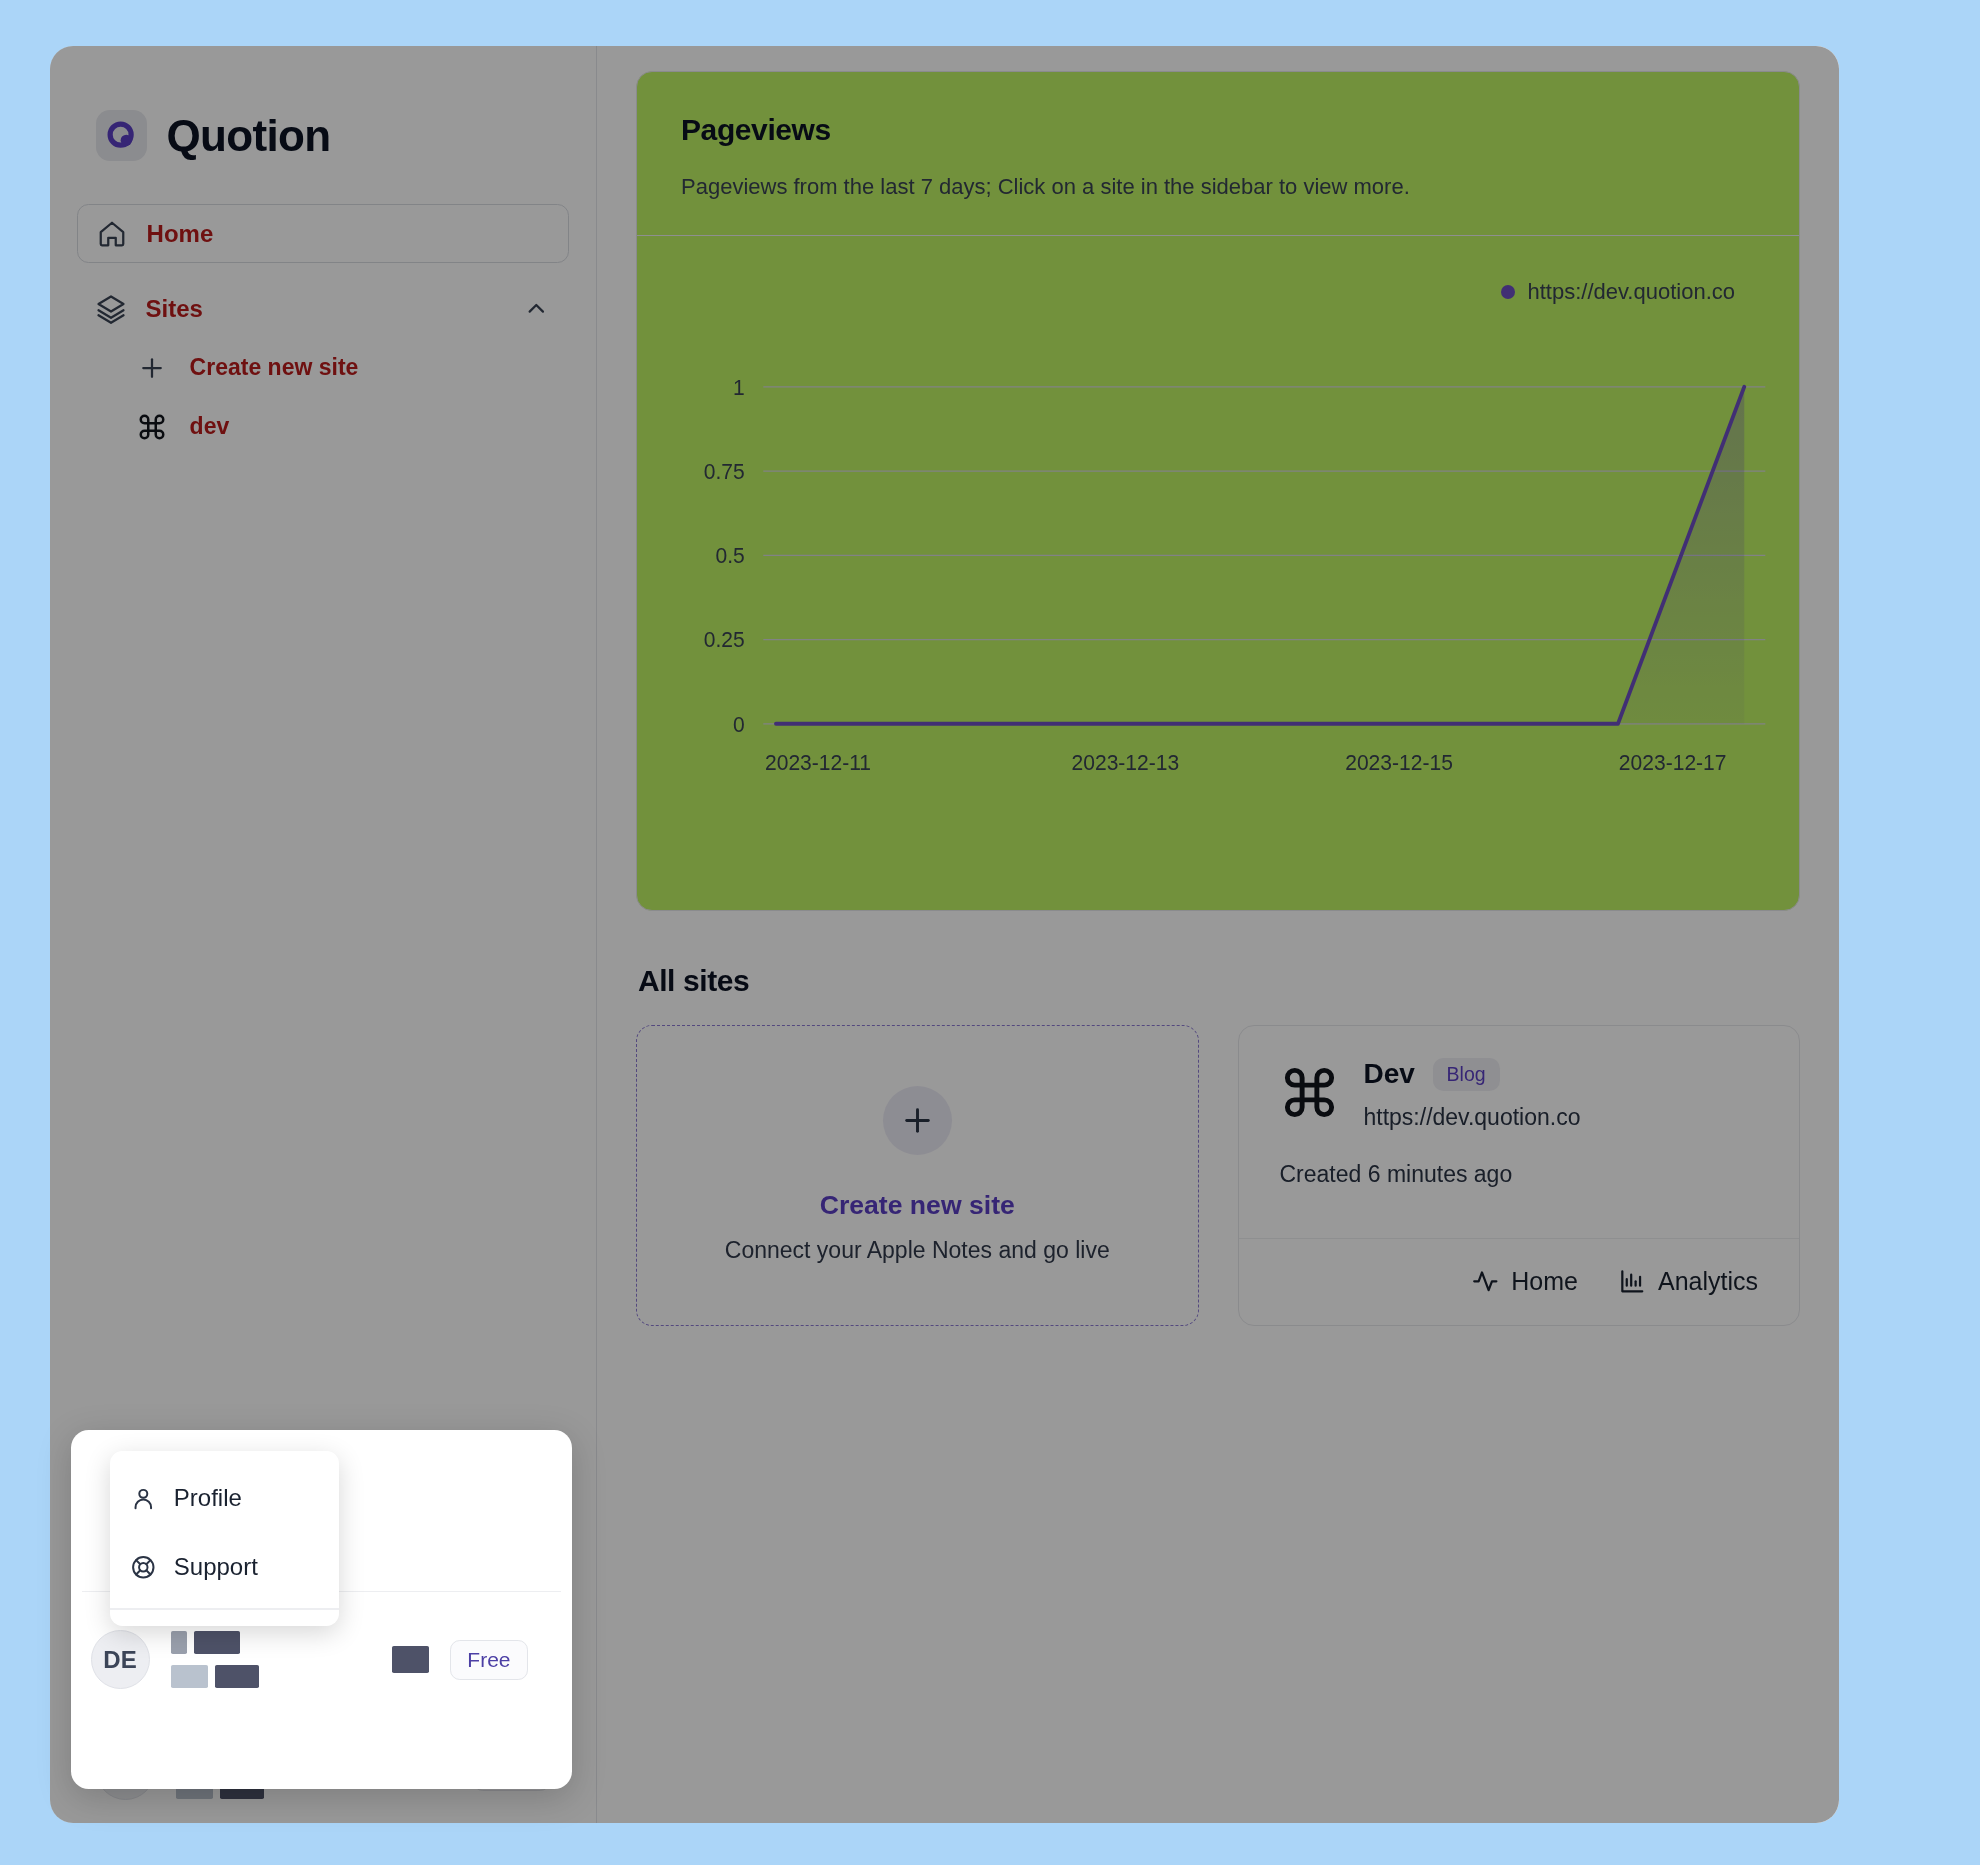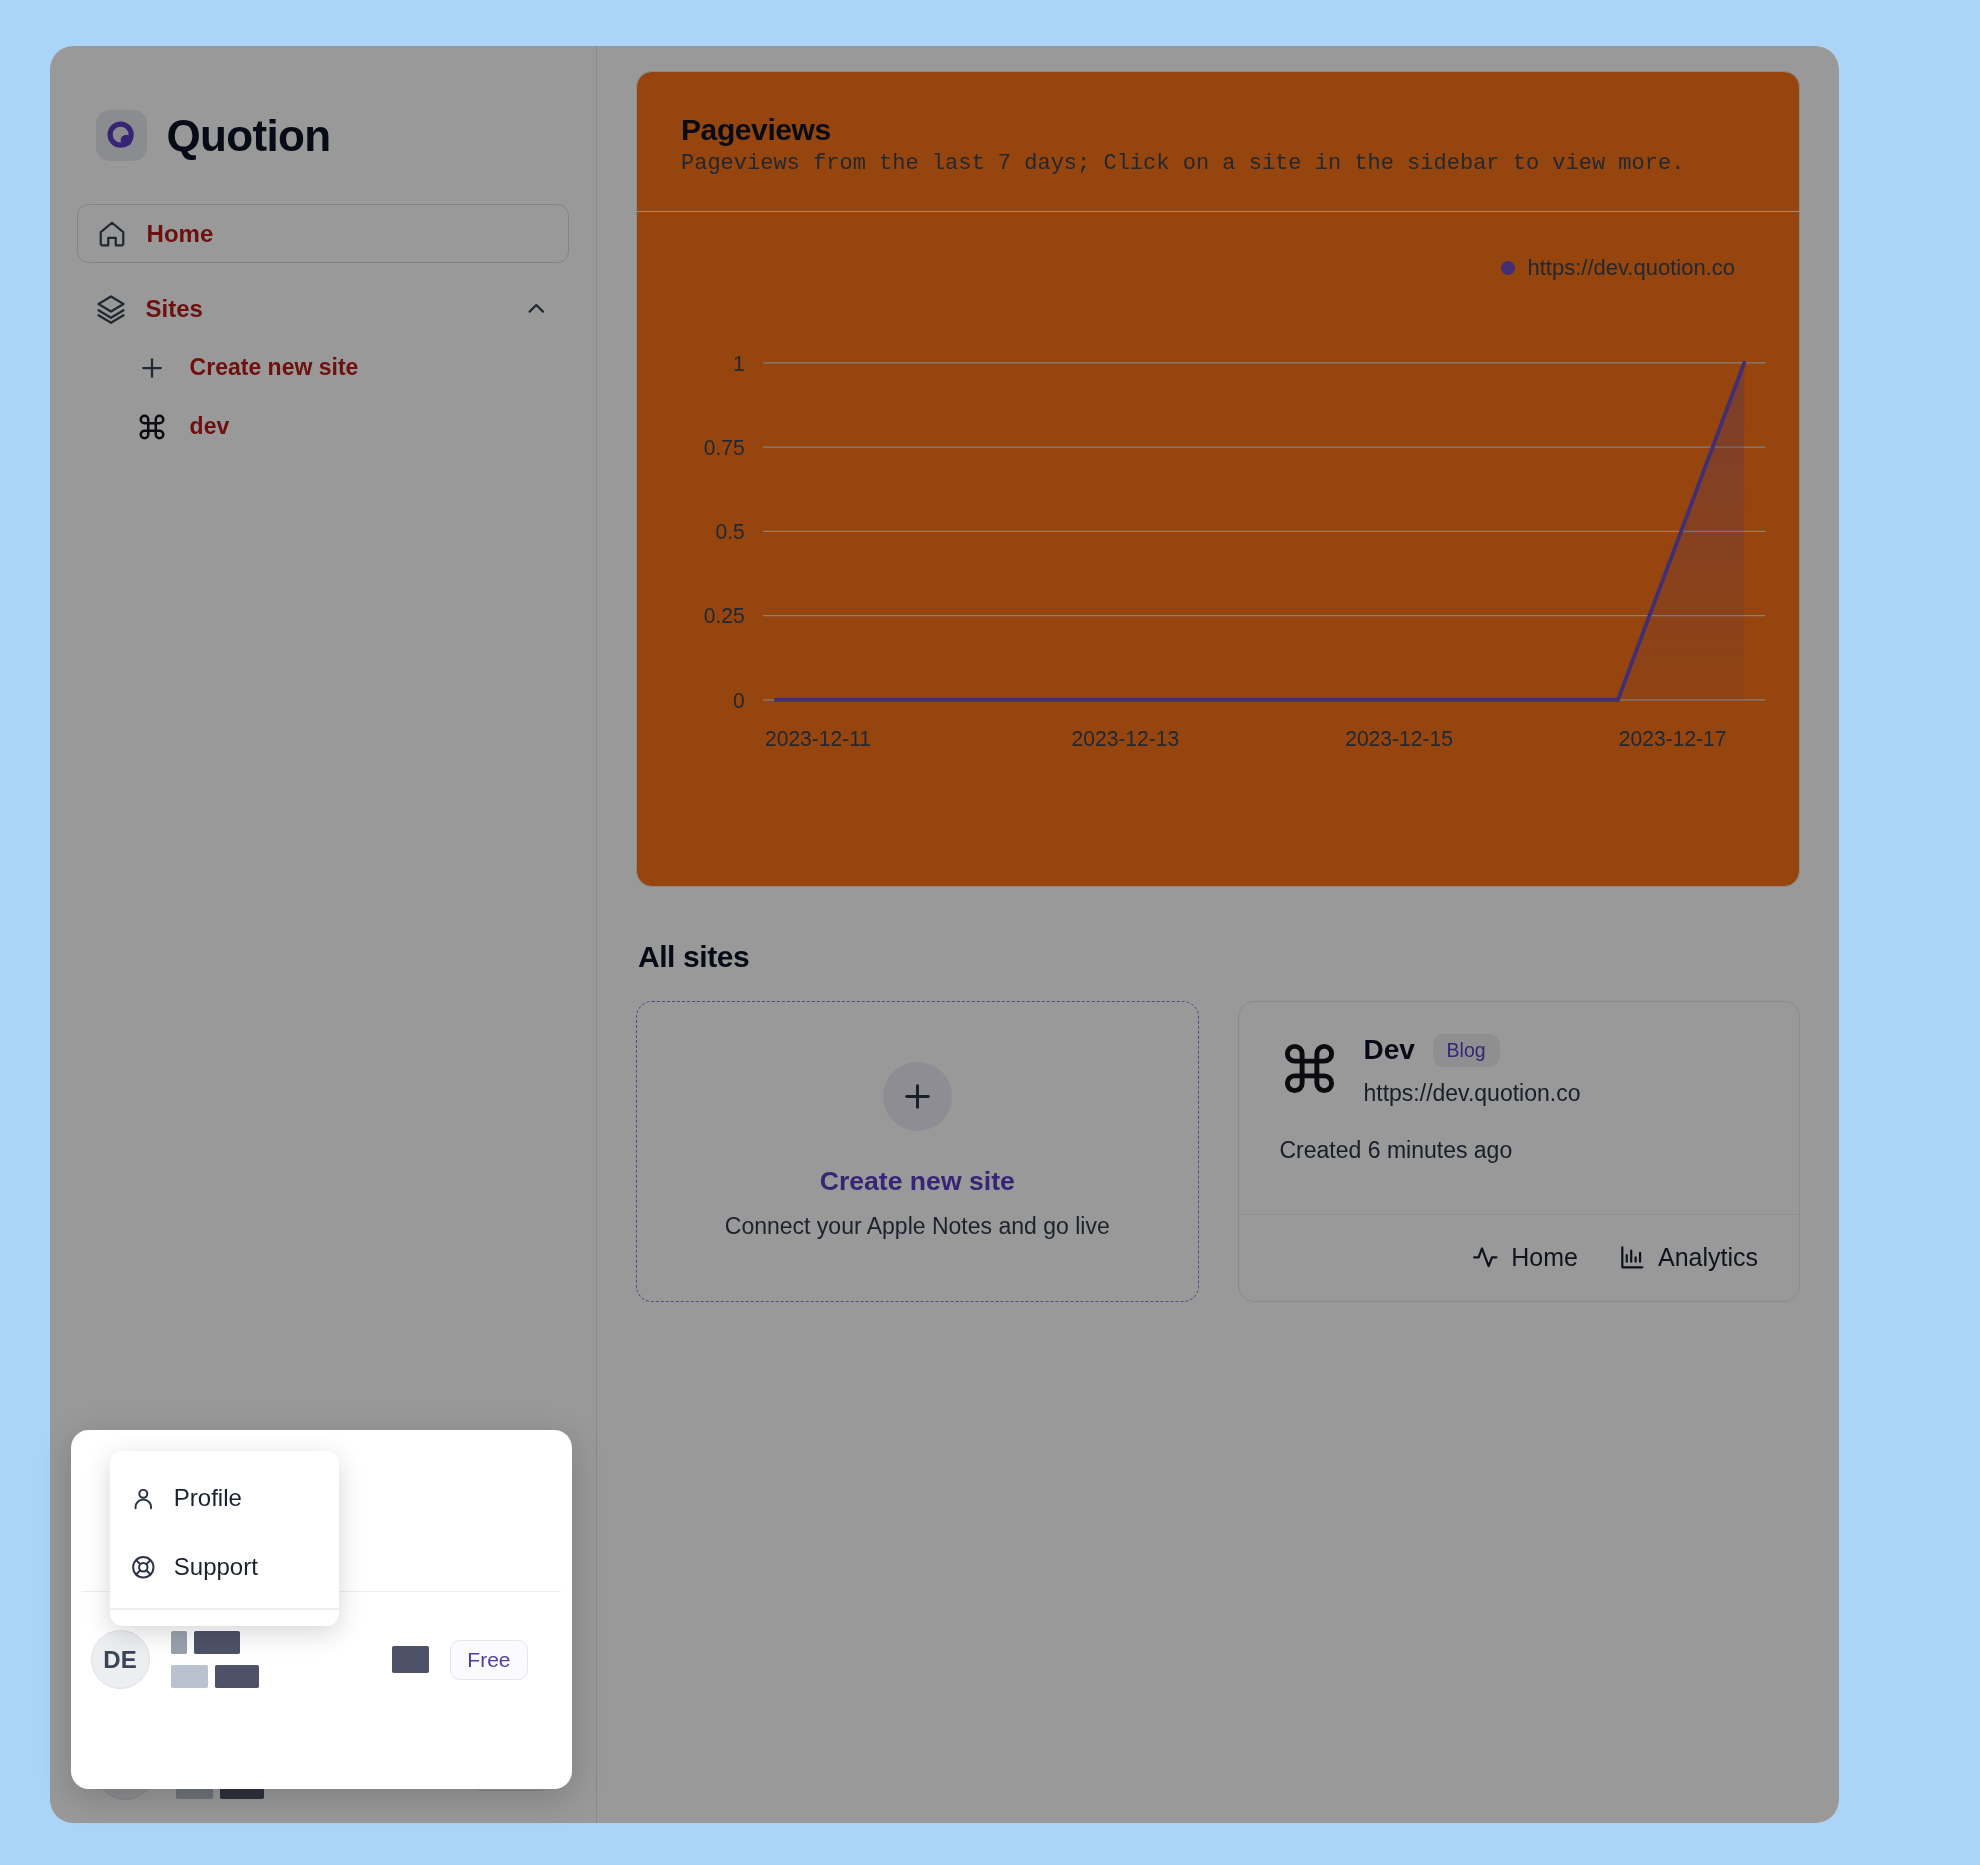--- a/index.html
+++ b/index.html
@@ -109,26 +109,26 @@
   
   #main {
     flex: 1;
     padding: 25px 32px;
     overflow: hidden;
     background: #ffffff;
   }
   .card {
     border: 1.3px solid #E7E8EC;
     border-radius: 16px;
-    background: #f97316;
+    background: #bef264;
   }
   #pageviews-card { margin: 0 7px; }
   .card-head { padding: 41px 44px 35px 44px; border-bottom: 1.3px solid #EDEEF1; }
   .card-title { font-size: 30px; font-weight: 700; color: #0C1323; letter-spacing:-0.4px; }
-  .card-sub { font-size: 22px; color: #3A4354; margin-top: 4px; font-family: Liberation Mono, monospace; }
+  .card-sub { font-size: 22px; color: #3A4354; margin-top: 27px; }
   .chart-area { position: relative; height: 674px; padding: 0; }
 
   .legend {
     position: absolute; right: 64px; top: 43px;
     display: flex; align-items: center; gap: 12.4px;
     font-size: 22px; color: #3A4354;
   }
   .legend-dot { width: 14px; height: 14px; border-radius: 50%; background: #6D4FC2; }
 
   .chart-svg { position: absolute; inset: 0; width: 100%; height: 100%; }

